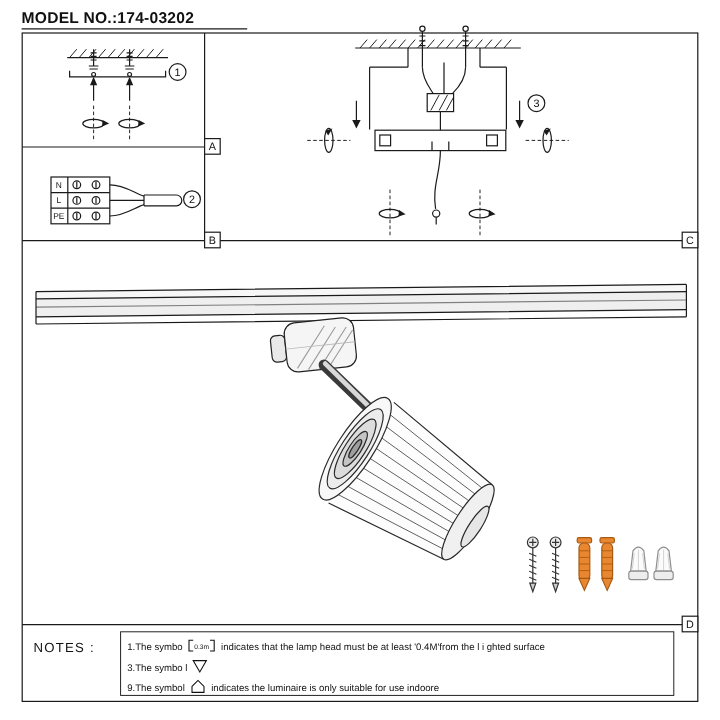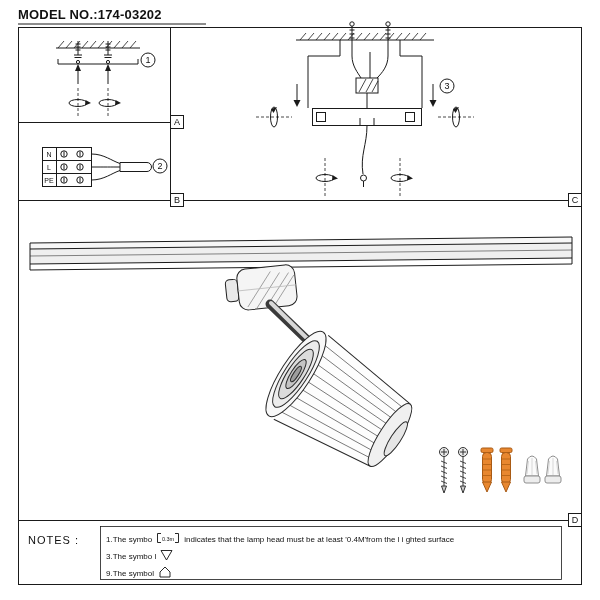--- a/index.html
+++ b/index.html
@@ -231,16 +231,17 @@
       <span>3.The symbo l</span>
       <svg class="note-icon" width="13" height="12" viewBox="0 0 13 12">
         <polygon points="1,1.5 12,1.5 6.5,11" fill="none" stroke="#111" stroke-width="0.9"></polygon>
       </svg>
     </div>
     <div class="note-row">
       <span>9.The symbol</span>
       <svg class="note-icon" width="14" height="12" viewBox="0 0 14 12">
         <path d="M2 6 L7 1 L12 6 V11 H2 Z" fill="none" stroke="#111" stroke-width="0.9"></path>
       </svg>
+      <span>indicates the luminaire is only suitable for use indoore</span>
     </div>
   </div>
 
 </div>
 
 </body></html>

